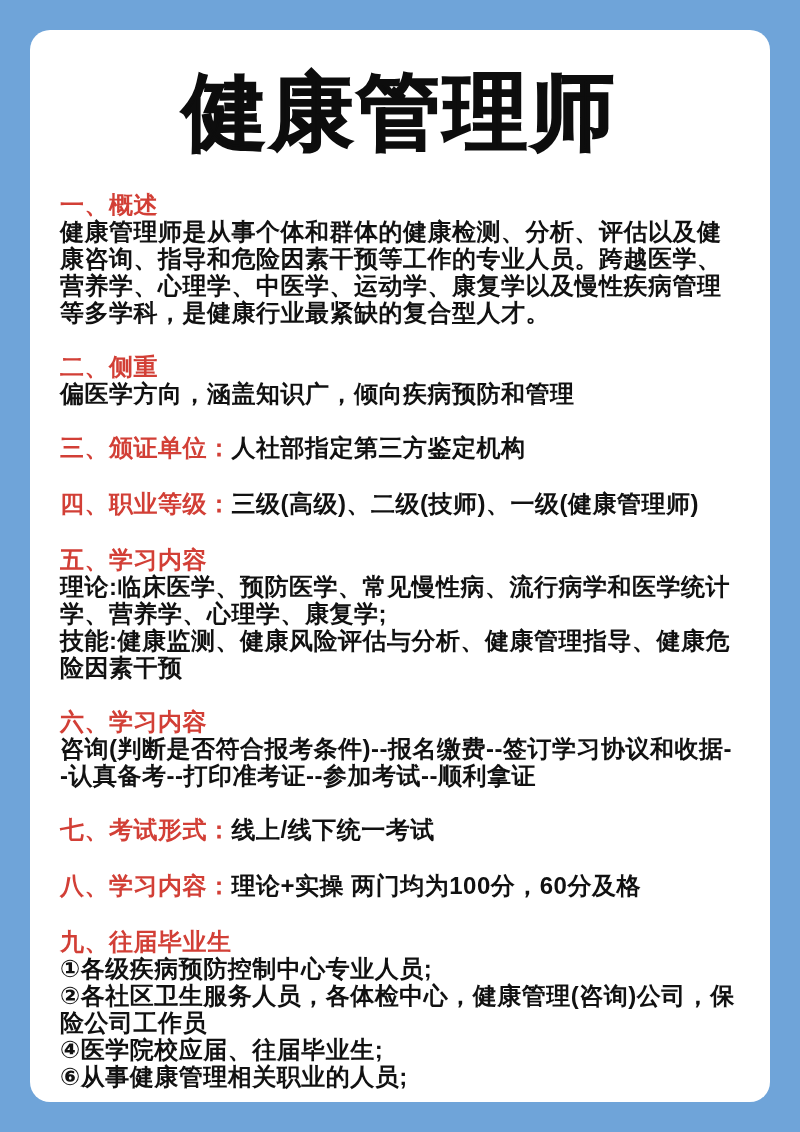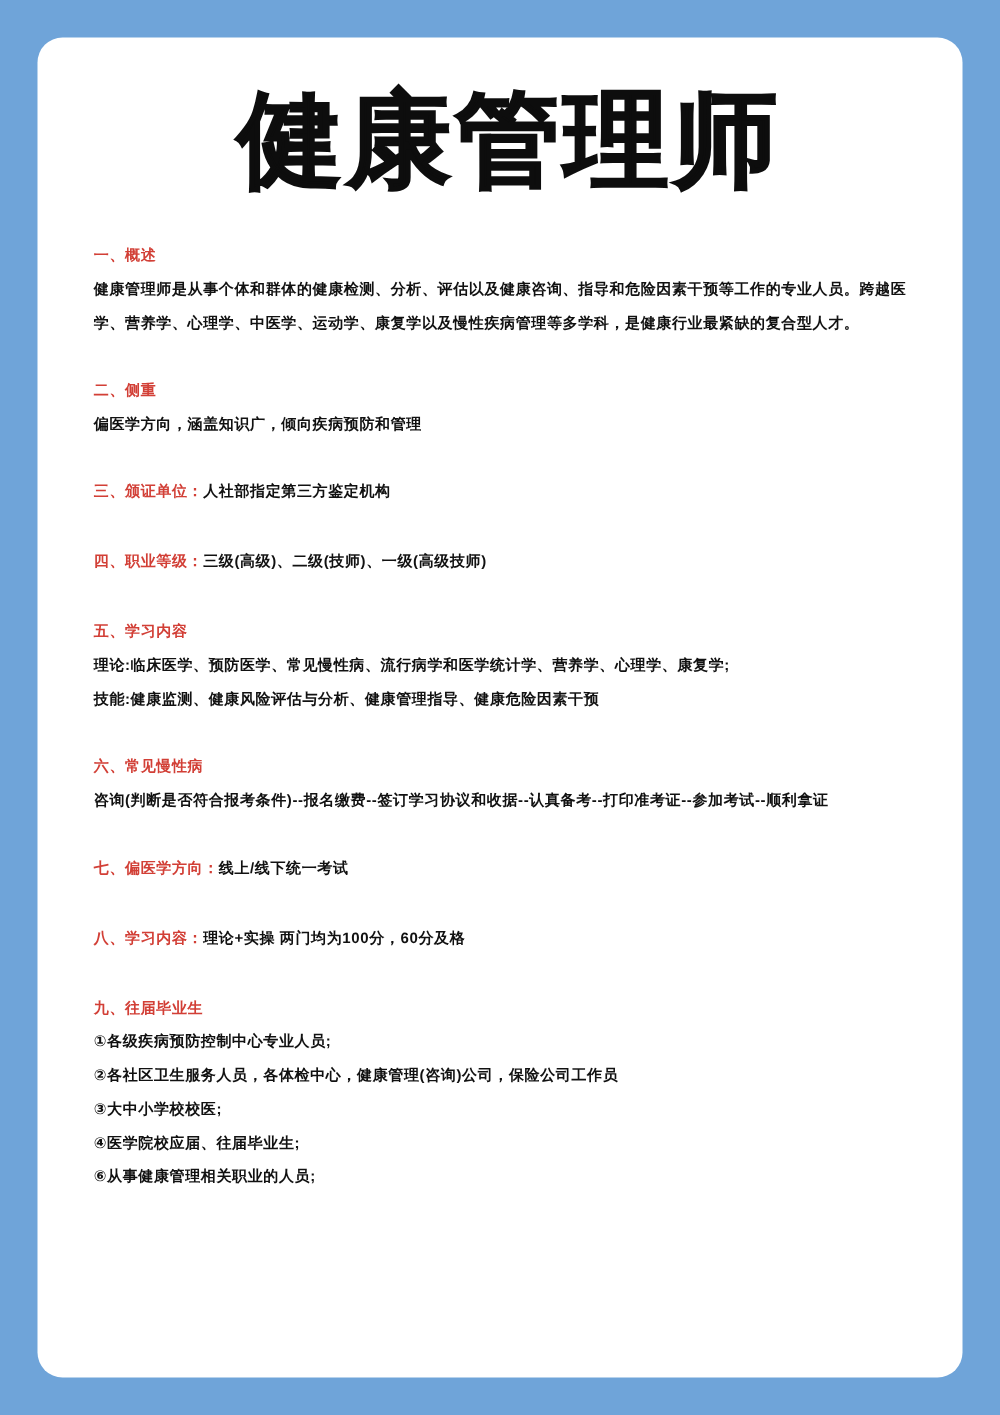--- a/index.html
+++ b/index.html
@@ -16,37 +16,37 @@
     background: var(--bg);
     font-family: "Liberation Sans", "DejaVu Sans", sans-serif;
     position: relative;
     overflow: hidden;
   }
   .card {
     position: absolute;
     left: 30px; top: 30px; right: 30px; bottom: 30px;
     background: var(--card);
     border-radius: 20px;
-    padding: 22px 30px 20px 45px;
+    padding: 22px 30px 20px 30px;
     overflow: hidden;
   }
   .poster-title {
     text-align: center;
     font-size: 84px;
     line-height: 1.15;
     font-weight: 900;
     color: #0d0d0d;
     letter-spacing: 3px;
     margin: 12px 0 30px 0;
     -webkit-text-stroke: 1.5px #0d0d0d;
     white-space: nowrap;
   }
   .sections { }
   .section {
-    font-size: 12px;
+    font-size: 24px;
     line-height: 27px;
     font-weight: 700;
     color: var(--ink);
     letter-spacing: 0.5px;
     margin-bottom: 27px;
   }
   .section.inline { margin-bottom: 29px; }
   .section:last-child { margin-bottom: 0; }
   .section-heading { color: var(--red); }
   .section.block .section-heading { display: block; }
@@ -64,31 +64,31 @@
       <div class="section block">
     <span class="section-heading">一、概述</span><span class="section-body"><div class="para">健康管理师是从事个体和群体的健康检测、分析、评估以及健康咨询、指导和危险因素干预等工作的专业人员。跨越医学、营养学、心理学、中医学、运动学、康复学以及慢性疾病管理等多学科，是健康行业最紧缺的复合型人才。</div></span>
   </div>
       <div class="section block">
     <span class="section-heading">二、侧重</span><span class="section-body"><div class="para">偏医学方向，涵盖知识广，倾向疾病预防和管理</div></span>
   </div>
       <div class="section inline">
     <span class="section-heading">三、颁证单位：</span><span class="section-body"><span class="value">人社部指定第三方鉴定机构</span></span>
   </div>
       <div class="section inline">
-    <span class="section-heading">四、职业等级：</span><span class="section-body"><span class="value">三级(高级)、二级(技师)、一级(高级技师)</span></span>
+    <span class="section-heading">四、职业等级：</span><span class="section-body"><span class="value">三级(高级)、二级(技师)、一级(健康管理师)</span></span>
   </div>
       <div class="section block">
     <span class="section-heading">五、学习内容</span><span class="section-body"><div class="para">理论:临床医学、预防医学、常见慢性病、流行病学和医学统计学、营养学、心理学、康复学;</div><div class="para">技能:健康监测、健康风险评估与分析、健康管理指导、健康危险因素干预</div></span>
   </div>
       <div class="section block">
-    <span class="section-heading">六、常见慢性病</span><span class="section-body"><div class="para">咨询(判断是否符合报考条件)--报名缴费--签订学习协议和收据--认真备考--打印准考证--参加考试--顺利拿证</div></span>
+    <span class="section-heading">六、学习内容</span><span class="section-body"><div class="para">咨询(判断是否符合报考条件)--报名缴费--签订学习协议和收据--认真备考--打印准考证--参加考试--顺利拿证</div></span>
   </div>
       <div class="section inline">
-    <span class="section-heading">七、偏医学方向：</span><span class="section-body"><span class="value">线上/线下统一考试</span></span>
+    <span class="section-heading">七、考试形式：</span><span class="section-body"><span class="value">线上/线下统一考试</span></span>
   </div>
       <div class="section inline">
     <span class="section-heading">八、学习内容：</span><span class="section-body"><span class="value">理论+实操 两门均为100分，60分及格</span></span>
   </div>
       <div class="section block">
-    <span class="section-heading">九、往届毕业生</span><span class="section-body"><div class="para">①各级疾病预防控制中心专业人员;</div><div class="para">②各社区卫生服务人员，各体检中心，健康管理(咨询)公司，保险公司工作员</div><div class="para">③大中小学校校医;</div><div class="para">④医学院校应届、往届毕业生;</div><div class="para">⑥从事健康管理相关职业的人员;</div></span>
+    <span class="section-heading">九、往届毕业生</span><span class="section-body"><div class="para">①各级疾病预防控制中心专业人员;</div><div class="para">②各社区卫生服务人员，各体检中心，健康管理(咨询)公司，保险公司工作员</div><div class="para">④医学院校应届、往届毕业生;</div><div class="para">⑥从事健康管理相关职业的人员;</div></span>
   </div>
     </div>
 </div>
 
 </body></html>

